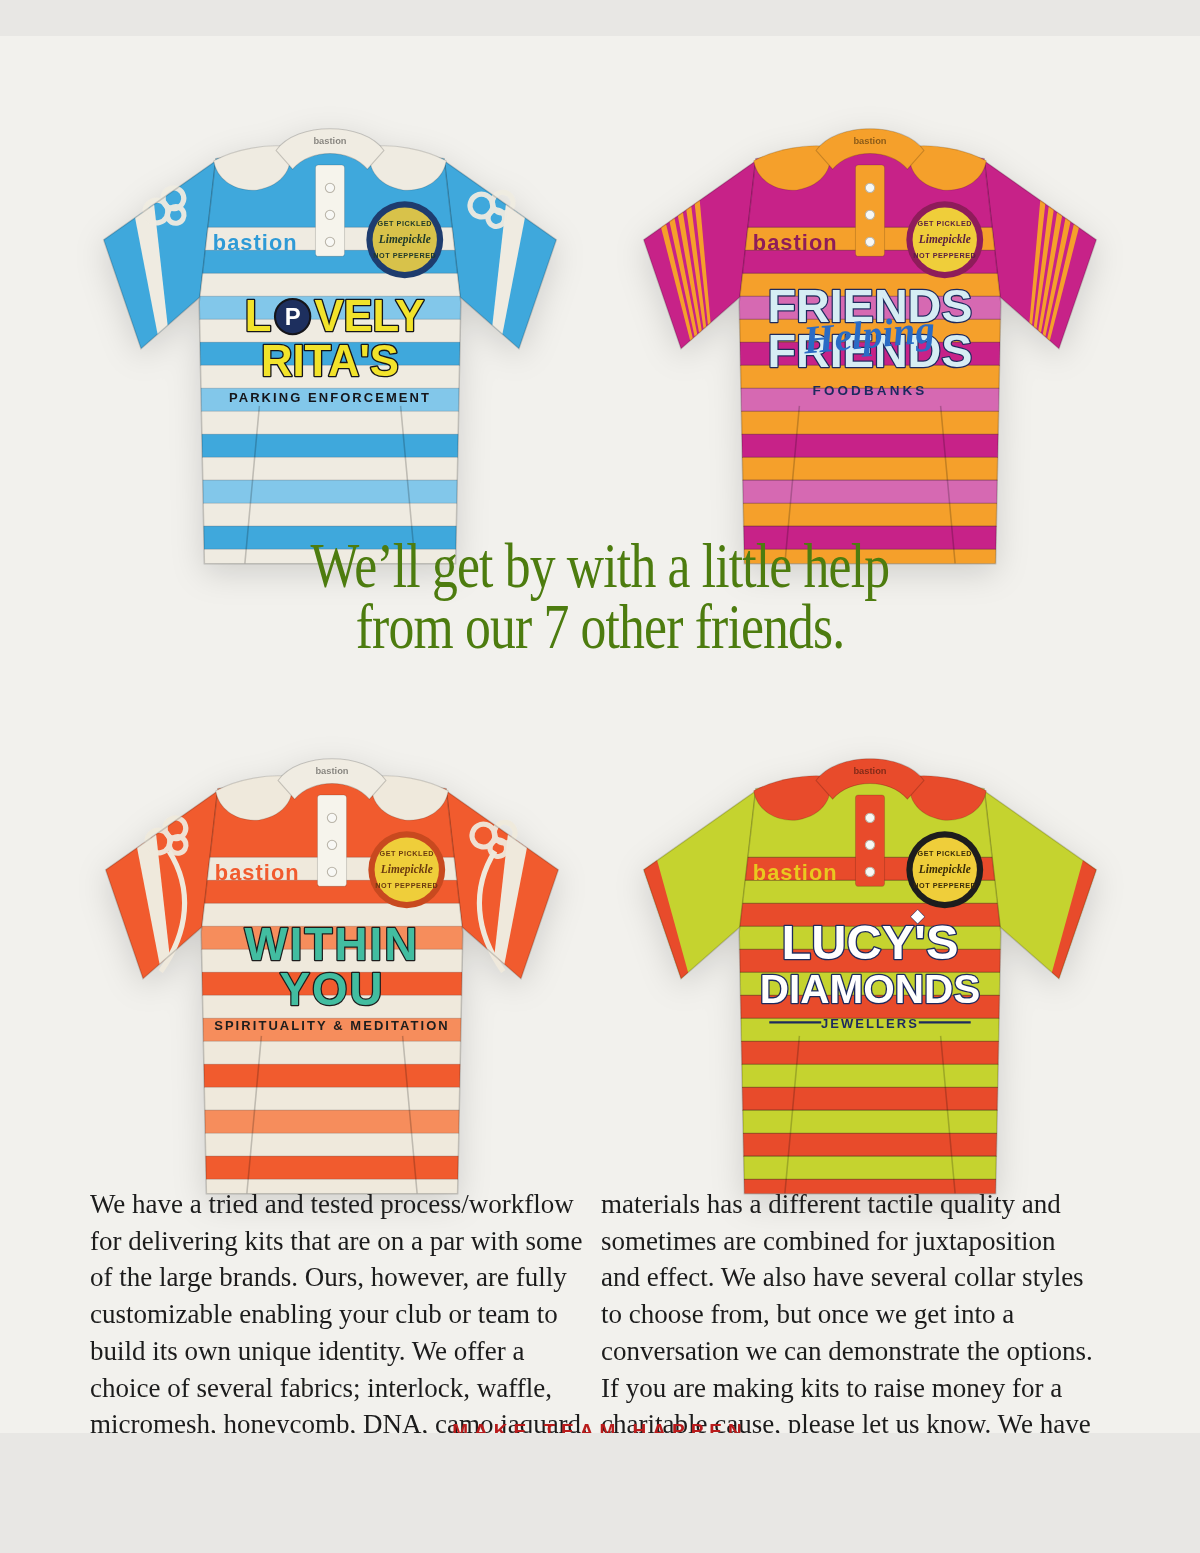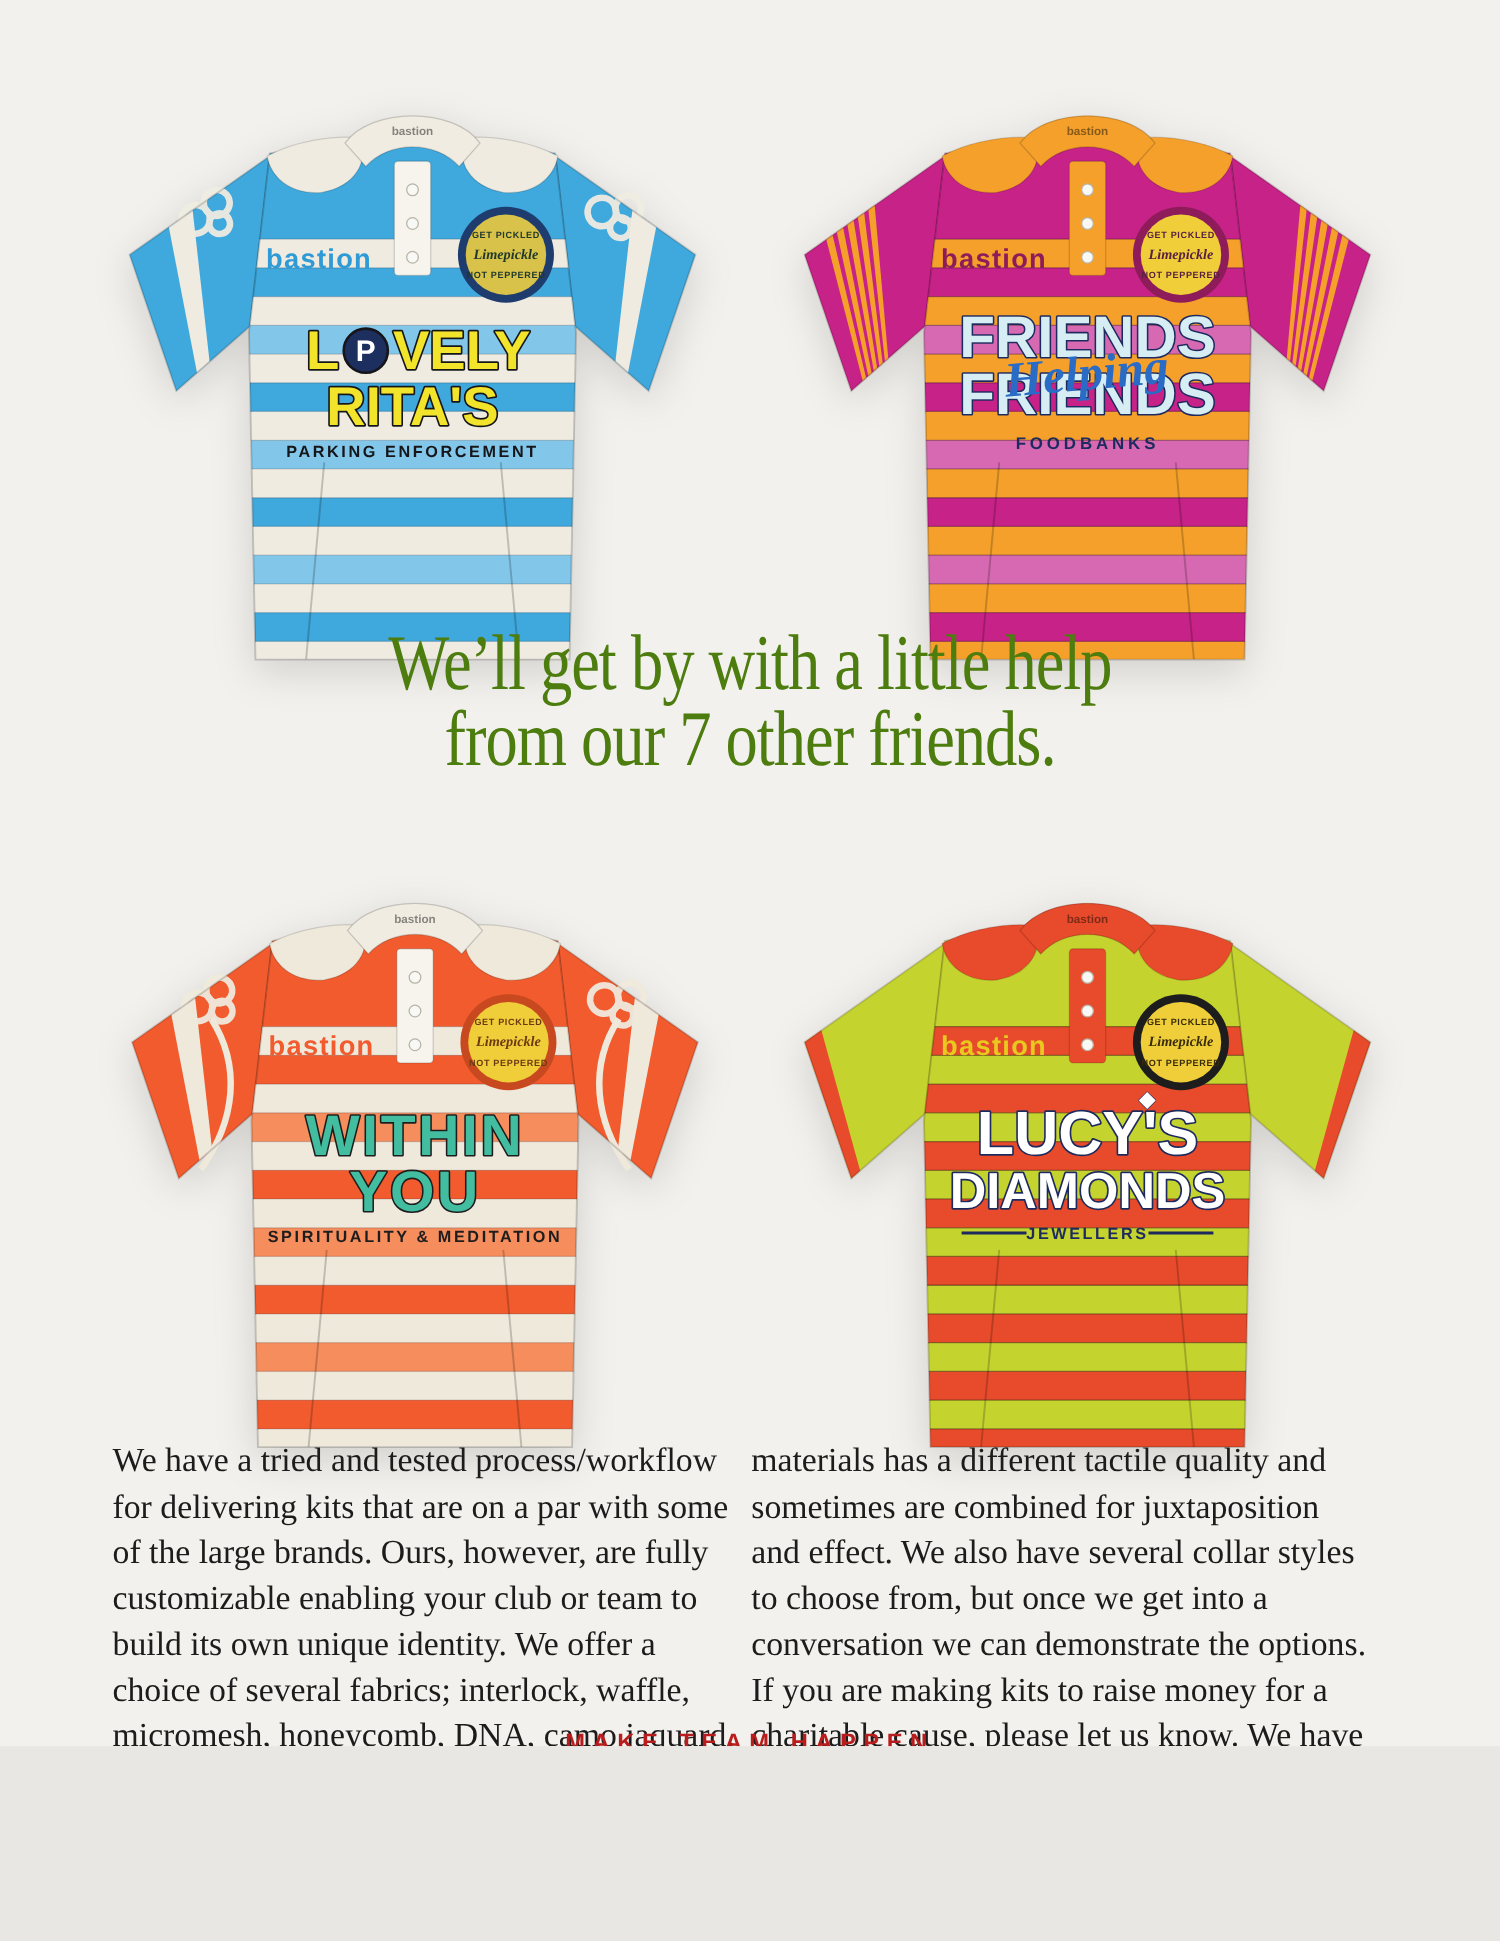--- a/index.html
+++ b/index.html
@@ -1,17 +1,17 @@
 <!DOCTYPE html>
 <html><head>
 <meta charset="utf-8">
 <style>
   html,body{margin:0;padding:0;background:#e8e7e4;}
   .page{position:relative;width:1200px;height:1397px;background:#f2f1ed;
-        font-family:"Liberation Serif",serif;overflow:hidden;}
+        font-family:"Liberation Serif",serif;overflow:hidden;margin-top:36px;}
   figure.shirt{position:absolute;margin:0;padding:0;}
   figure.shirt svg{width:100%;height:100%;filter:drop-shadow(0 9px 16px rgba(0,0,0,.14));}
   .headline{position:absolute;top:500px;left:0;width:100%;text-align:center;
             font-family:"Liberation Serif",serif;font-weight:400;color:#4d7c0f;
             font-size:63px;line-height:61px;letter-spacing:-1px;margin:0;}
   .headline .hl-line{display:inline-block;transform:scaleX(.82);transform-origin:center;white-space:nowrap;}
   .col{position:absolute;top:1150px;width:499px;font-size:27px;line-height:1.36;
        color:#1c1c1c;font-family:"Liberation Serif",serif;text-align:left;}
   .col-left{left:90px;}
   .col-right{left:601px;}

